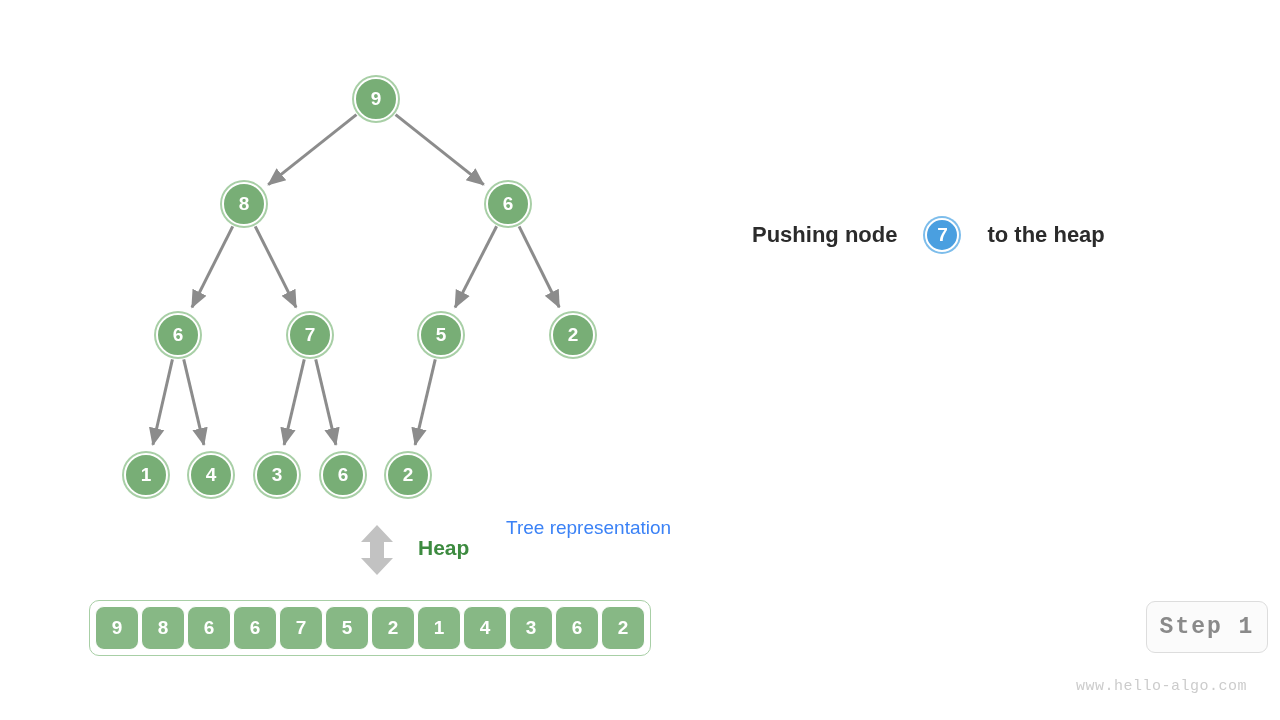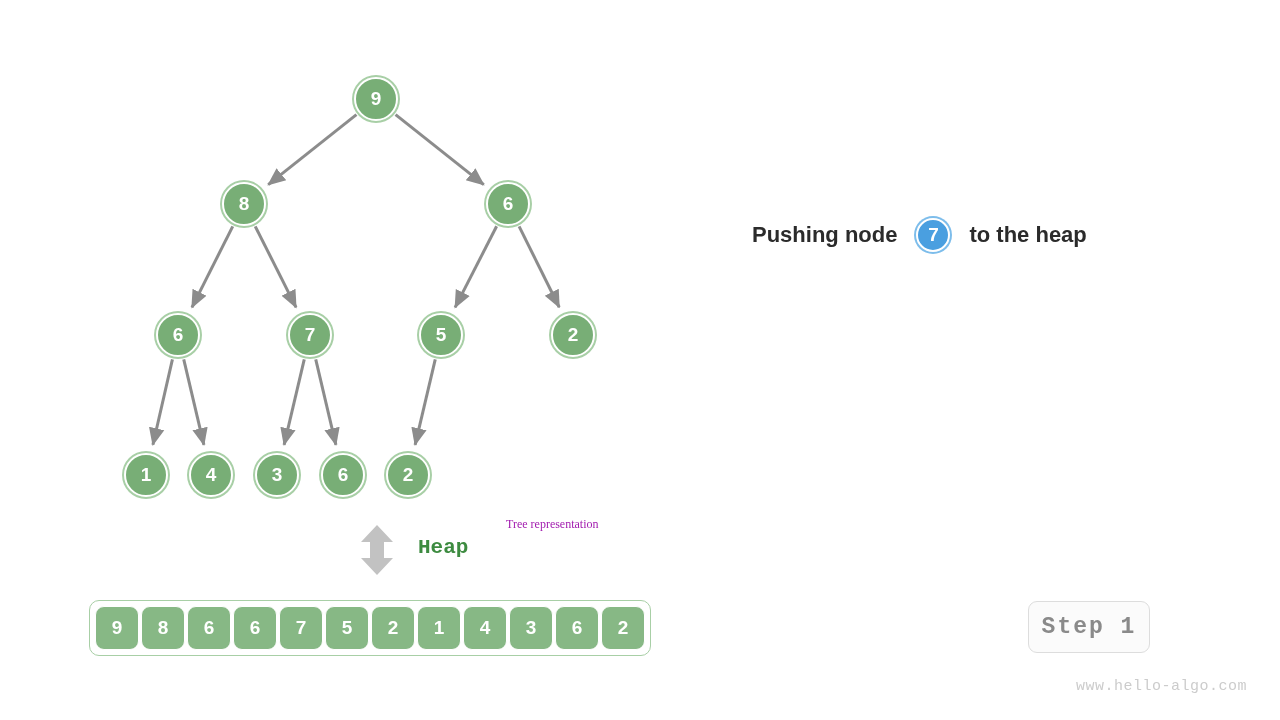--- a/index.html
+++ b/index.html
@@ -44,21 +44,21 @@
   }
   .caption {
     position: absolute;
     font-family: "Liberation Sans", sans-serif;
     font-size: 22px;
     font-weight: bold;
     color: #2b2b2b;
     white-space: nowrap;
     display: flex;
     align-items: center;
-    gap: 7px;
+    gap: 16px;
   }
   .caption .seg { display: inline-block; }
   .push-node {
     display: inline-flex;
     align-items: center;
     justify-content: center;
     width: 34px;
     height: 34px;
     border-radius: 50%;
     background: #4a9fe0;
@@ -66,28 +66,28 @@
     box-shadow: 0 0 0 2px #7dbdeb;
     color: #ffffff;
     font-size: 19px;
     font-weight: 600;
     margin: 0 12px;
     box-sizing: border-box;
     vertical-align: middle;
   }
   .rep-label {
     position: absolute;
-    font-family: Liberation Serif, serif;
-    font-size: 12px;
-    color: #a21caf;
+    font-family: Liberation Sans, sans-serif;
+    font-size: 19px;
+    color: #3b82f6;
     white-space: nowrap;
   }
   .heap-label {
     position: absolute;
-    font-family: Liberation Mono, monospace;
+    font-family: Liberation Sans, sans-serif;
     font-size: 21px;
     font-weight: bold;
     color: #3d8b40;
     white-space: nowrap;
   }
   .swap-arrow {
     position: absolute;
   }
   .array-outer {
     position: absolute;
@@ -202,17 +202,17 @@
       <div class="array-cell">7</div>
       <div class="array-cell">5</div>
       <div class="array-cell">2</div>
       <div class="array-cell">1</div>
       <div class="array-cell">4</div>
       <div class="array-cell">3</div>
       <div class="array-cell">6</div>
       <div class="array-cell">2</div>
     </div>
 
-  <div class="step-box" style="left:1028px; top:601px; width:122px; height:52px;">Step 1</div>
+  <div class="step-box" style="left:1146px; top:601px; width:122px; height:52px;">Step 1</div>
 
   <div class="watermark" style="left:1076px; top:678px;">www.hello-algo.com</div>
 
 </div>
 
 </body></html>

